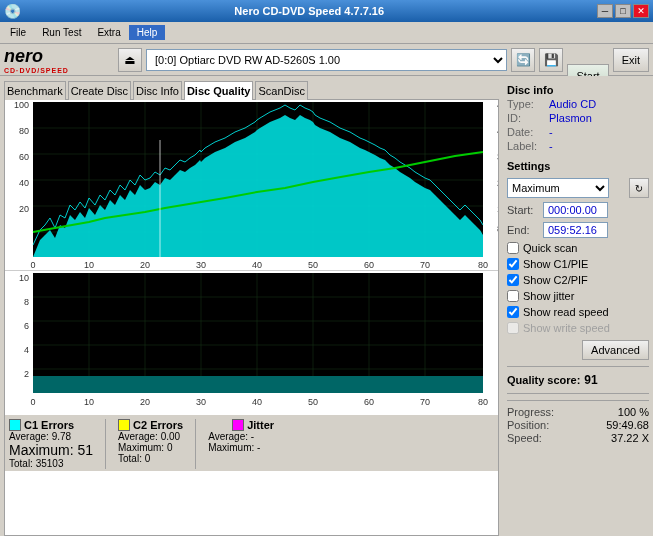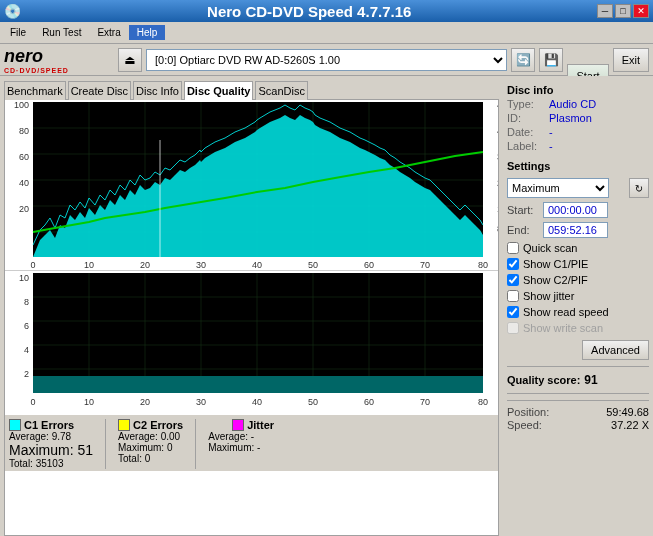--- a/index.html
+++ b/index.html
@@ -8,21 +8,21 @@
     
     .title-bar {
       background: linear-gradient(to bottom, #4a90d9, #1a5faa);
       height: 22px;
       display: flex;
       align-items: center;
       justify-content: space-between;
       padding: 0 4px;
       color: white;
     }
-    .title-text { font-size: 15px; font-weight: bold; flex: 1; text-align: center; }
+    .title-text { font-size: 11px; font-weight: bold; flex: 1; text-align: center; }
     .title-controls { display: flex; gap: 2px; }
     .title-btn {
       width: 16px; height: 14px; background: #c0c0c0; border: 1px solid #888;
       display: flex; align-items: center; justify-content: center; font-size: 9px; cursor: pointer;
       color: black;
     }
     .title-btn.close { background: #e81123; color: white; }
     
     
     .menu-bar {
@@ -541,35 +541,39 @@
     <div class="checkbox-row">
       <input type="checkbox" id="cb-jitter" style="">
       <label for="cb-jitter">Show jitter</label>
     </div>
     <div class="checkbox-row">
       <input type="checkbox" id="cb-read-speed" checked="" style="">
       <label for="cb-read-speed">Show read speed</label>
     </div>
     <div class="checkbox-row">
       <input type="checkbox" id="cb-write-speed" disabled="" style="">
-      <label for="cb-write-speed" class="disabled-text">Show write scan</label>
+      <label for="cb-write-speed" class="disabled-text">Show write speed</label>
     </div>
 
     <button class="advanced-btn">Advanced</button>
 
     <div style="border-top:1px solid #a0a0a0;margin-top:4px;"></div>
 
     <div class="quality-row">
       <span>Quality score:</span>
       <span class="quality-value">91</span>
     </div>
 
     <div style="border-top:1px solid #a0a0a0;margin-top:4px;"></div>
 
     <div class="progress-section">
+      <div class="progress-row">
+        <span class="progress-label">Progress:</span>
+        <span class="progress-value">100 %</span>
+      </div>
       <div class="progress-row">
         <span class="progress-label">Position:</span>
         <span class="progress-value">59:49.68</span>
       </div>
       <div class="progress-row">
         <span class="progress-label">Speed:</span>
         <span class="progress-value">37.22 X</span>
       </div>
     </div>
 

